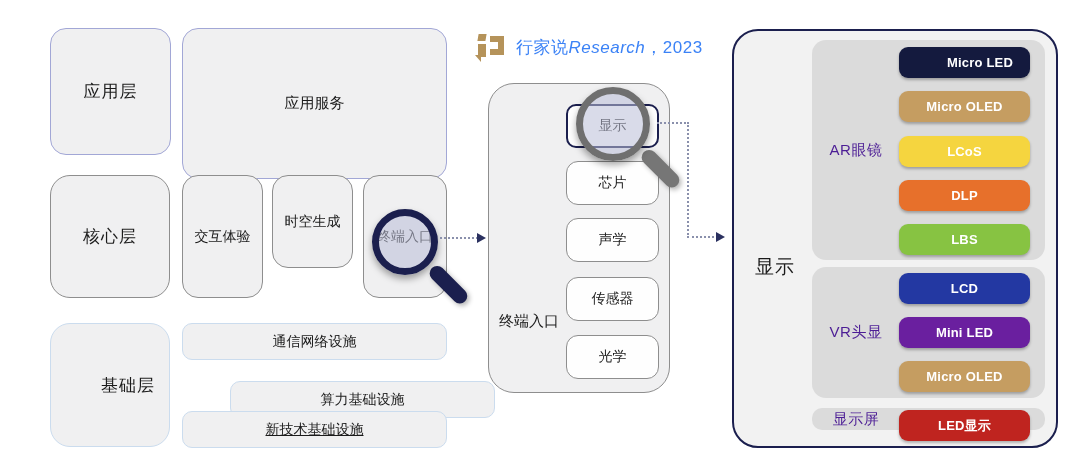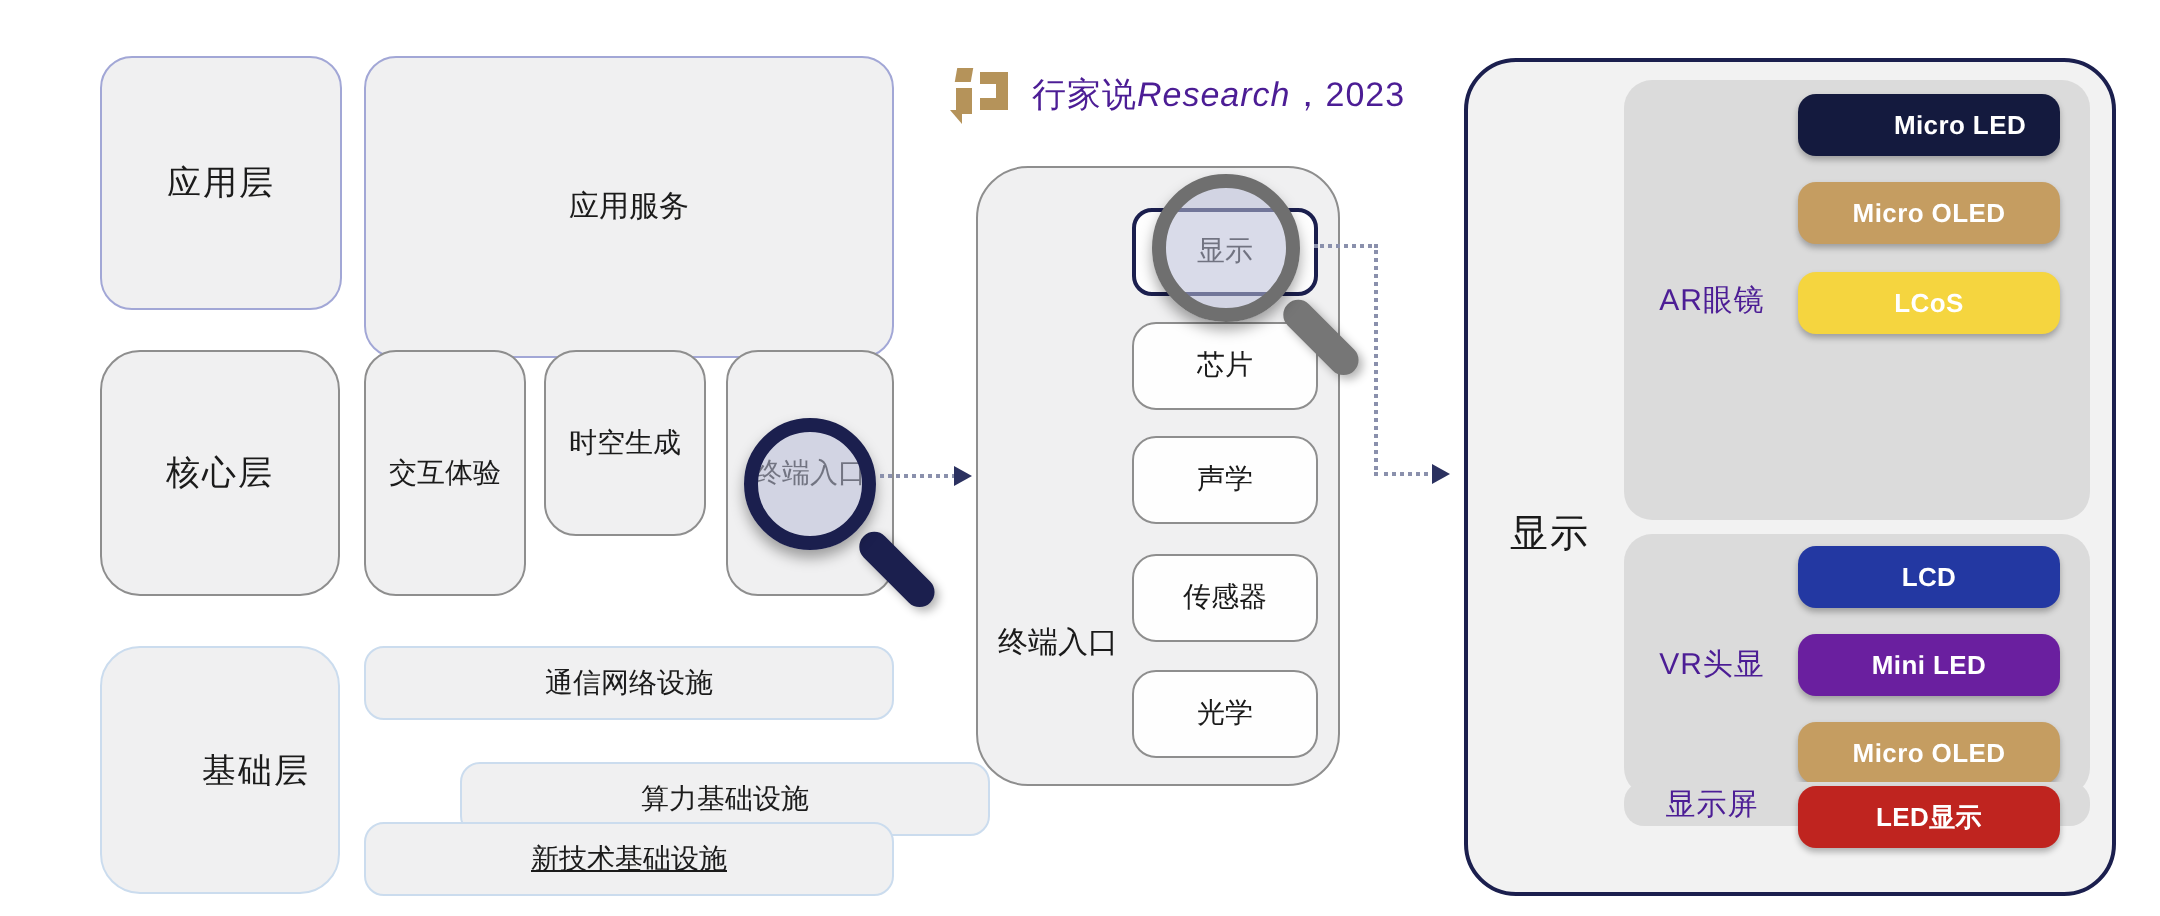--- a/index.html
+++ b/index.html
@@ -110,21 +110,21 @@
   }
   .logo-tail {
     position: absolute; left: -2px; top: 22px; width: 0; height: 0;
     border-top: 7px solid #b5935a; border-left: 6px solid transparent;
   }
   .logo-bracket {
     position: absolute; left: 13px; top: 3px; width: 14px; height: 19px;
     border-top: 6px solid #b5935a; border-right: 6px solid #b5935a;
     border-bottom: 6px solid #b5935a;
   }
-  .source-text { font-size: 17px; color: #4c1d95; letter-spacing: .5px; white-space: nowrap; }
+  .source-text { font-size: 17px; color: #3b82f6; letter-spacing: .5px; white-space: nowrap; }
   .source-text .italic { font-style: italic; }
 </style>
 </head>
 <body>
 
 <div class="canvas">
 
   <div class="node b-purple fs17" style="left:50px; top:28px; width:121px; height:127px;">
     <span>应用层</span>
   </div>
@@ -209,36 +209,42 @@
       <div class="group-label">AR眼镜</div>
       <div class="pill" style="top: 7px; background: rgb(20, 26, 62); padding-left: 31px;">
           <span>Micro LED</span>
         </div>
       <div class="pill" style="top: 51px; background: rgb(197, 157, 97);">
           <span>Micro OLED</span>
         </div>
       <div class="pill" style="top: 96px; background: rgb(245, 213, 63);">
           <span>LCoS</span>
         </div>
+      <div class="pill" style="top: 140px; background: rgb(231, 112, 43);">
+          <span>DLP</span>
+        </div>
+      <div class="pill" style="top: 184px; background: rgb(135, 195, 66);">
+          <span>LBS</span>
+        </div>
     </div>
 
     <div class="group" style="top:236px; height:131px;">
       <div class="group-label">VR头显</div>
       <div class="pill" style="top: 6px; background: rgb(35, 56, 162);">
           <span>LCD</span>
         </div>
       <div class="pill" style="top: 50px; background: rgb(106, 31, 159);">
           <span>Mini LED</span>
         </div>
       <div class="pill" style="top: 94px; background: rgb(197, 157, 97);">
           <span>Micro OLED</span>
         </div>
     </div>
 
-    <div class="group" style="top:360px; height:22px; border-radius:10px;text-align:center;">
+    <div class="group" style="top:377px; height:22px; border-radius:10px;text-align:center;">
       <div class="group-label">显示屏</div>
       <div class="pill" style="top: 2px; background: rgb(191, 36, 31);">
           <span>LED显示</span>
         </div>
     </div>
   </div>
 
 </div>
 
 </body></html>

